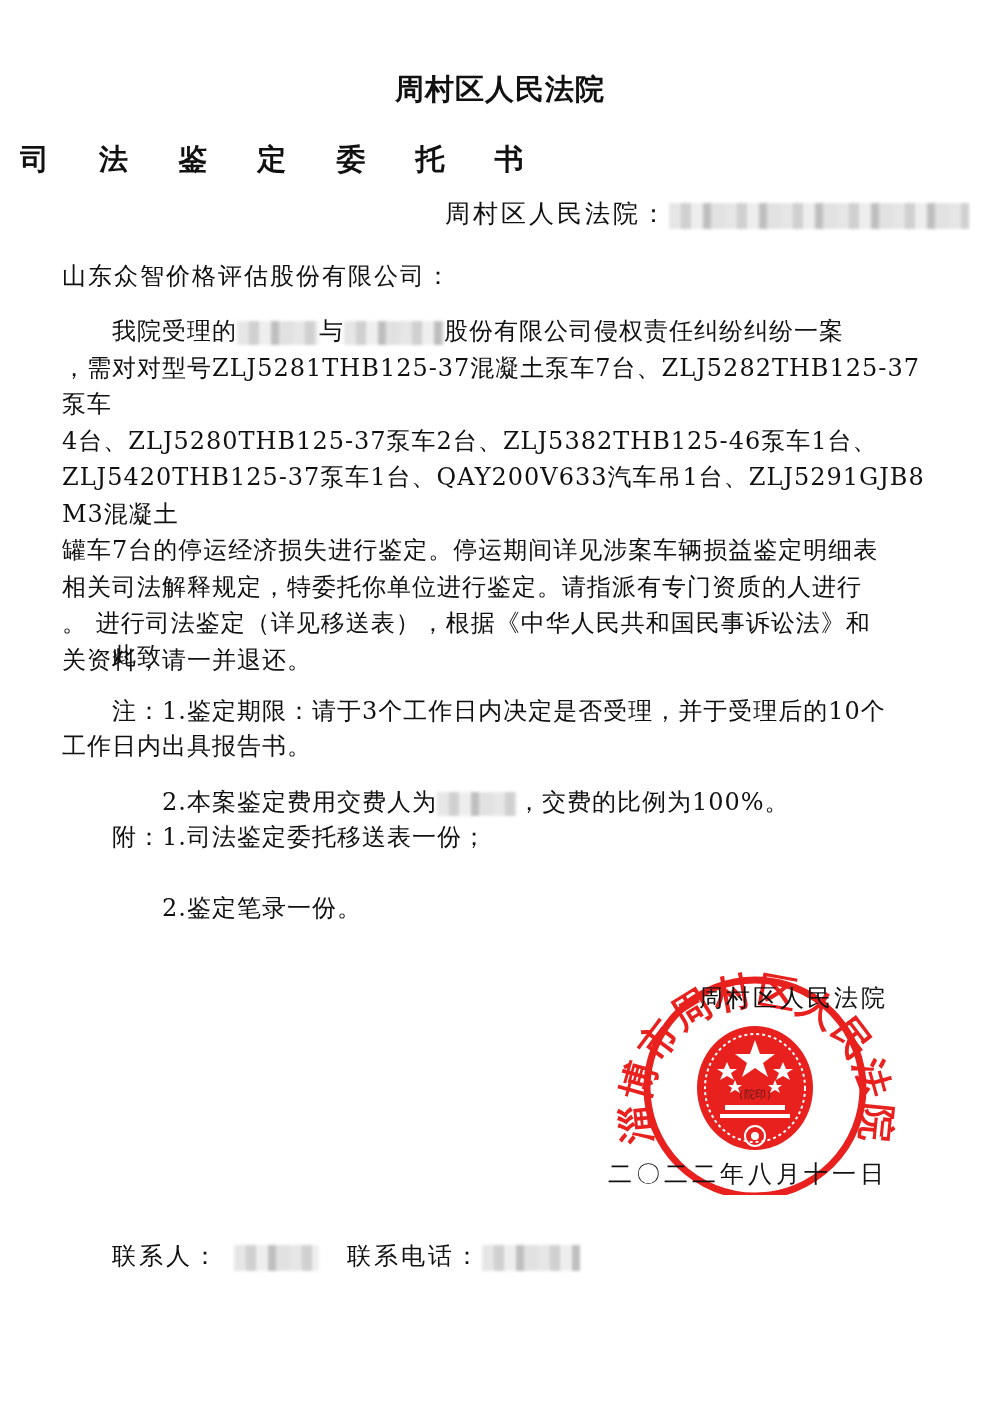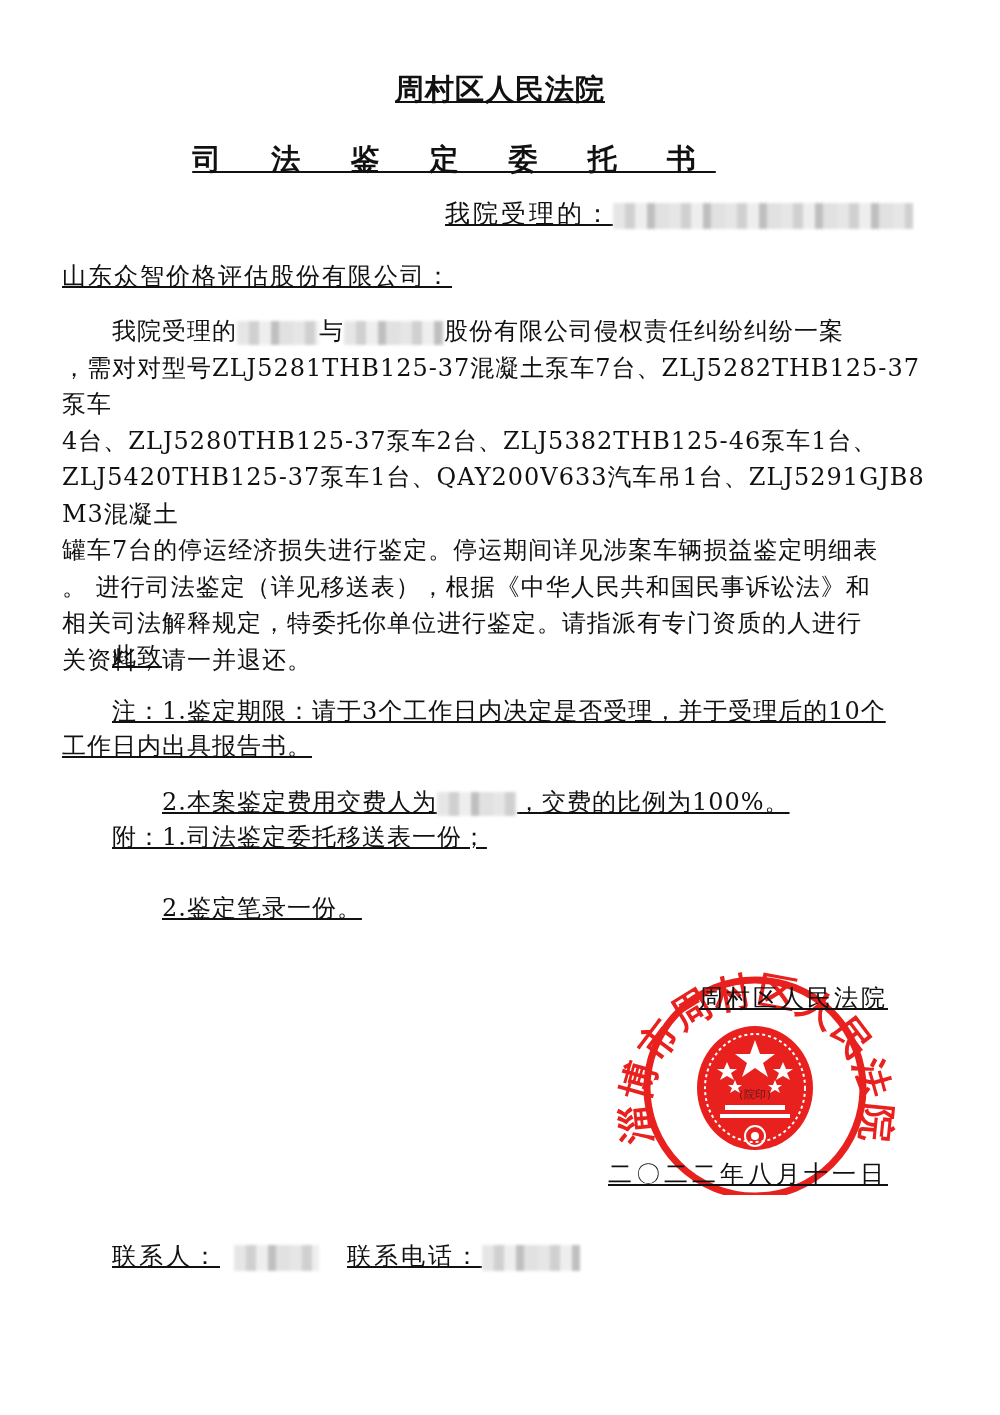--- a/index.html
+++ b/index.html
@@ -1,53 +1,53 @@
 <!DOCTYPE html>
 <html><head>
 <meta charset="utf-8">
 <style>
   html, body { margin:0; padding:0; background:#ffffff; }
   body { width:1000px; height:1415px; position:relative; overflow:hidden;
          font-family: "DejaVu Serif", "Liberation Serif", serif; color:#111; }
-  .abs { position:absolute; white-space:nowrap;text-decoration:underline; }
+  .abs { position:absolute; white-space:nowrap; }
   .title1 { left:0; width:1000px; top:70px; text-align:center; font-size:29px; font-family:"DejaVu Sans", sans-serif; font-weight:bold; letter-spacing:1px; }
-  .title2 { left:0; width:888px; top:140px; text-align:center; font-size:29px; font-family:"DejaVu Sans", sans-serif; font-weight:bold; letter-spacing:20px; padding-left:20px; box-sizing:border-box; }
+  .title2 { left:0; width:888px; top:140px; text-align:left; font-size:29px; font-family:"DejaVu Sans", sans-serif; font-weight:bold; letter-spacing:20px; padding-left:20px; box-sizing:border-box; }
   .techno { left:445px; top:197px; font-size:25px; letter-spacing:3px; }
   .blur { display:inline-block; vertical-align:middle; background:
           repeating-linear-gradient(90deg,#e2e2e2 0 12px,#c8c8c8 12px 22px,#ececec 22px 34px,#b5b5b5 34px 42px,#dcdcdc 42px 56px);
           filter:blur(1.5px); opacity:.85; }
   .recipient { left:62px; top:260px; font-size:24px; letter-spacing:2px; }
   .para { position:absolute; left:62px; width:880px; top:313px; font-size:24px; line-height:36.5px; letter-spacing:1px; white-space:normal; word-break:break-all; }
   .para .ind { padding-left:50px; }
   .line { font-size:24px; letter-spacing:1px; }
   .stamp { position:absolute; left:605px; top:970px; width:300px; height:225px; }
   .sig { right:112px; top:982px; font-size:24px; letter-spacing:3px; }
   .date { right:112px; top:1158px; font-size:24px; letter-spacing:4px; }
   .contact { left:112px; top:1240px; font-size:24px; letter-spacing:3px; }
 </style>
 </head>
 <body>
 
 <div class="abs title1">周村区人民法院</div>
 <div class="abs title2">司 法 鉴 定 委 托 书</div>
 
 <div class="abs techno">
-  <span>我院受理的：</span><span class="blur" style="width:300px;height:26px;"></span>
+  <span>周村区人民法院：</span><span class="blur" style="width:300px;height:26px;"></span>
 </div>
 
 <div class="abs recipient">山东众智价格评估股份有限公司：</div>
 
 <div class="para">
   <div class="ind"><span>我院受理的</span><span class="blur" style="width:82px;height:24px;"></span><span>与</span><span class="blur" style="width:100px;height:24px;"></span><span>股份有限公司侵权责任纠纷纠纷一案</span></div>
   <div>，需对对型号ZLJ5281THB125-37混凝土泵车7台、ZLJ5282THB125-37泵车</div>
   <div>4台、ZLJ5280THB125-37泵车2台、ZLJ5382THB125-46泵车1台、</div>
   <div>ZLJ5420THB125-37泵车1台、QAY200V633汽车吊1台、ZLJ5291GJB8M3混凝土</div>
   <div>罐车7台的停运经济损失进行鉴定。停运期间详见涉案车辆损益鉴定明细表</div>
+  <div>相关司法解释规定，特委托你单位进行鉴定。请指派有专门资质的人进行</div>
   <div>。 进行司法鉴定（详见移送表），根据《中华人民共和国民事诉讼法》和</div>
-  <div>相关司法解释规定，特委托你单位进行鉴定。请指派有专门资质的人进行</div>
   <div>关资料，请一并退还。</div>
 </div>
 
 <div class="abs line" style="left:112px;top:640px;">此致</div>
 
 <div class="abs line" style="left:112px;top:695px;">注：1.鉴定期限：请于3个工作日内决定是否受理，并于受理后的10个</div>
 <div class="abs line" style="left:62px;top:730px;">工作日内出具报告书。</div>
 
 <div class="abs line" style="left:162px;top:786px;">
   <span>2.本案鉴定费用交费人为</span><span class="blur" style="width:80px;height:24px;"></span><span>，交费的比例为100%。</span>

